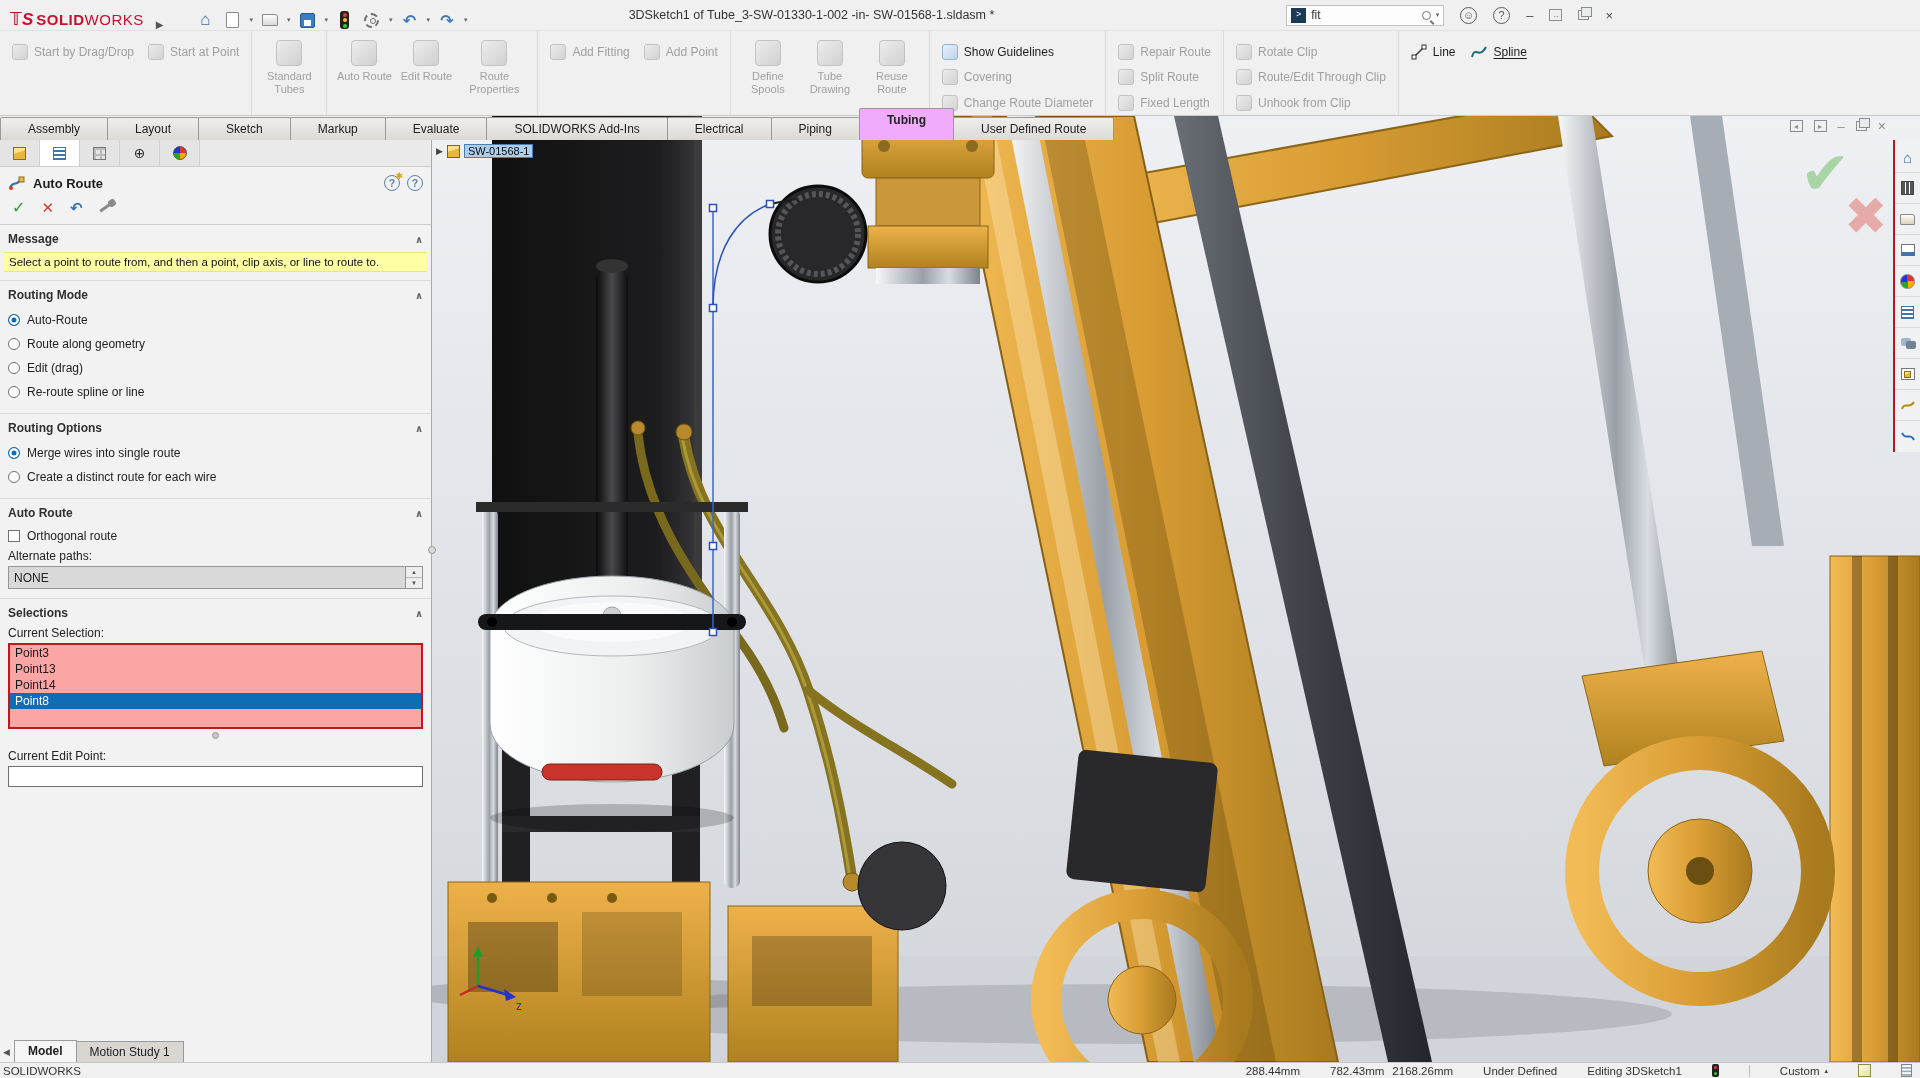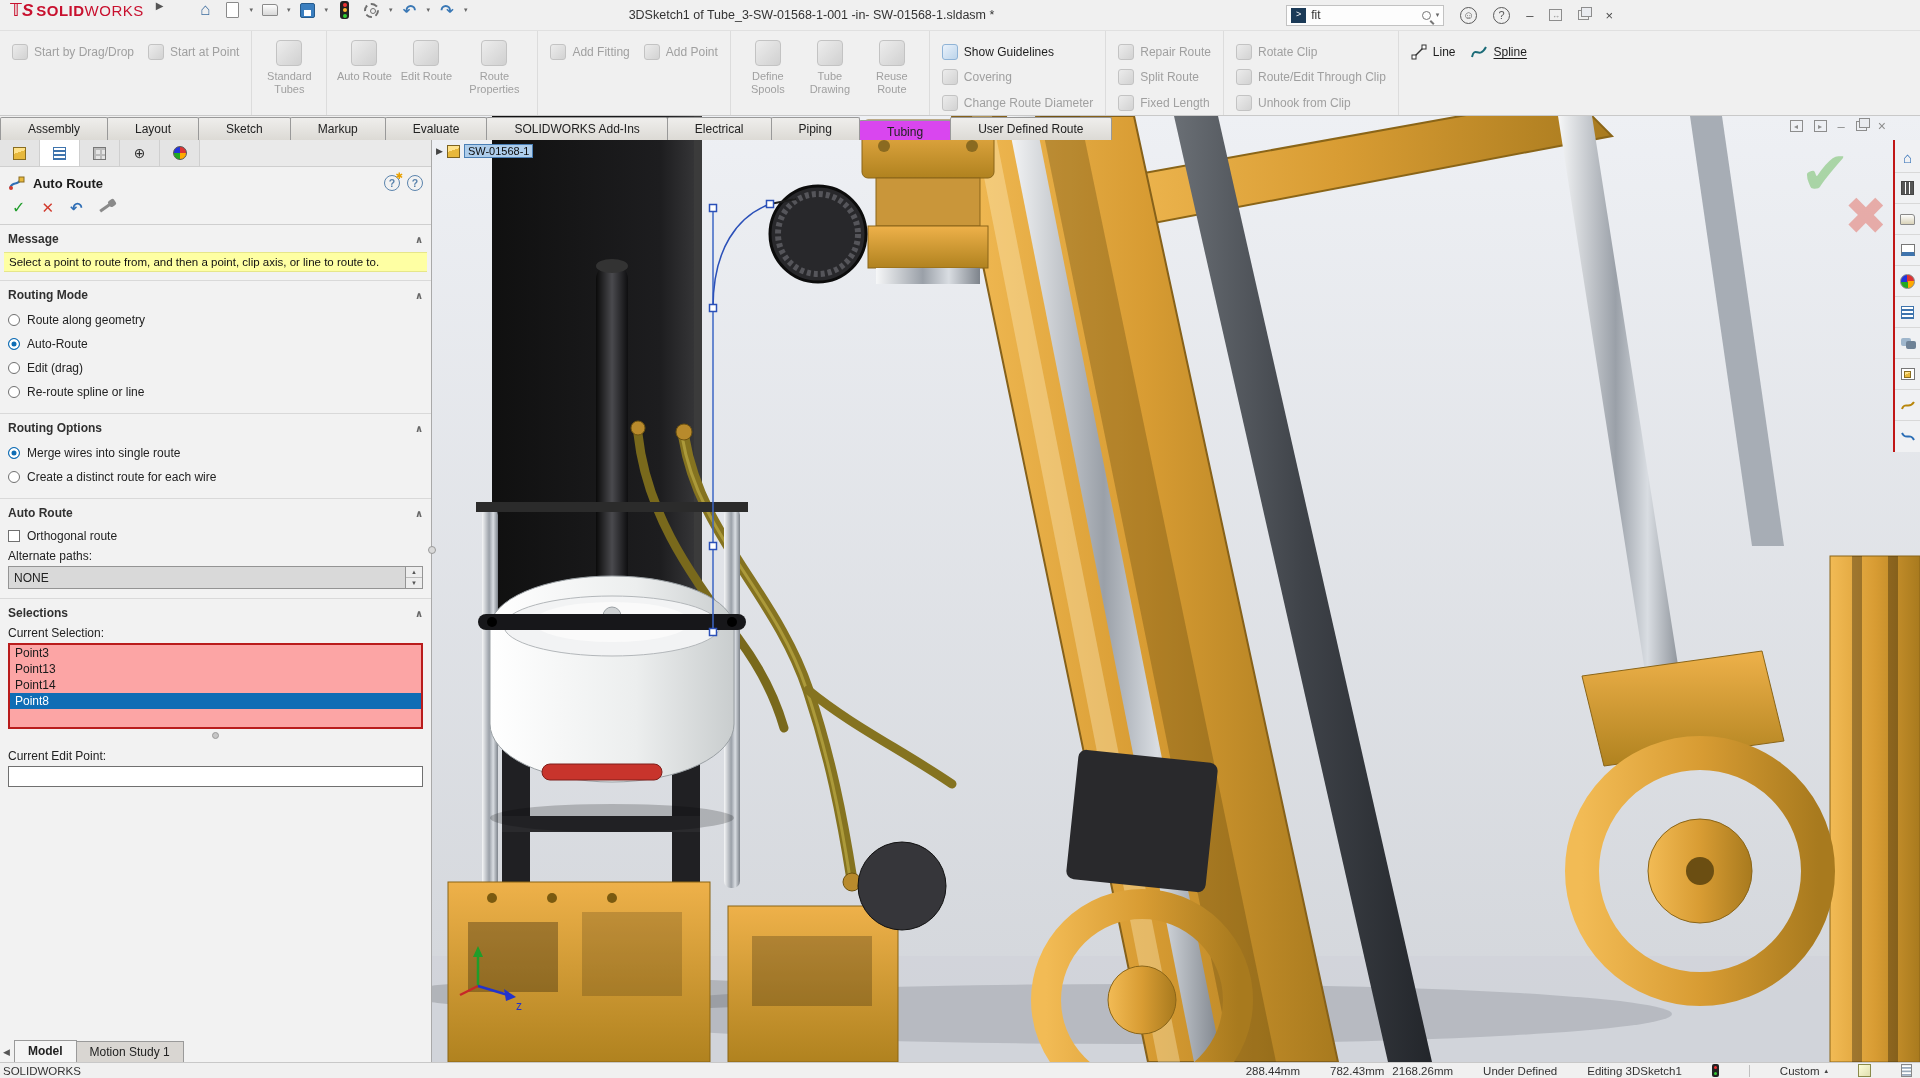--- a/index.html
+++ b/index.html
@@ -1,19 +1,19 @@
 <!DOCTYPE html>
 <html><head>
 <meta charset="utf-8">
 <style>
   * { margin:0; padding:0; box-sizing:border-box; }
   html,body { width:1920px; height:1078px; overflow:hidden; font-family:"Liberation Sans","DejaVu Sans",sans-serif; background:#f0f0f0; }
 
   
-  #titlebar { position:absolute; top:0; left:0; width:1623px; height:30px; background:#f0f0f0; display:flex; align-items:flex-start; }
+  #titlebar { position:absolute; top:0; left:0; width:1623px; height:30px; background:#f0f0f0; display:flex; align-items:flex-end; }
   .logo { display:flex; align-items:baseline; margin-left:10px; }
   .logo-glyph { color:#c8102e; font-weight:bold; font-style:italic; font-size:17px; margin-right:3px; }
   .logo-solid { color:#c8102e; font-weight:bold; font-size:15px; letter-spacing:.5px; }
   .logo-works { color:#c8102e; font-weight:normal; font-size:15px; letter-spacing:.5px; }
   .flyarrow { color:#555; font-size:10px; margin:0 14px 0 12px; }
   .qat { display:flex; align-items:center; gap:7px; margin-left:18px; }
   .caret { font-size:7px; color:#666; }
   .qicon { width:20px; height:20px; display:inline-flex; align-items:center; justify-content:center; }
   .home-g { color:#3d6c9e; font-size:17px; }
   .doc-new { width:13px; height:16px; background:#fff; border:1px solid #8a8a8a; border-radius:1px; }
@@ -46,21 +46,21 @@
   .sico.on { border-color:#8fb3d6; background:linear-gradient(135deg,#eaf2fb,#bcd4ea); }
   .bigbtn { width:62px; display:flex; flex-direction:column; align-items:center; padding-top:5px; font-size:11px; line-height:1.2; text-align:center; color:#a0a0a0; }
   .bico { width:26px; height:26px; border:1px solid #c3c3c3; border-radius:4px; background:linear-gradient(135deg,#ededed,#d0d0d0); margin-bottom:4px; }
   .line-ico { width:16px; height:16px; position:relative; flex:none; }
   .line-ico svg, .spline-ico svg { display:block; }
   .spline-ico { width:18px; height:16px; flex:none; }
 
   
   #tabstrip { position:absolute; top:116px; left:0; height:24px; display:flex; align-items:flex-end; z-index:5; }
   .ctab { padding:0 27px; height:23px; line-height:22px; font-size:12px; color:#222; background:linear-gradient(#efeeec,#dcdad5); border:1px solid #999; border-bottom:none; border-radius:2px 2px 0 0; margin-right:-1px; }
-  .ctab.active { background:#d946ef; font-weight:normal; height:20px; position:relative; z-index:2; }
+  .ctab.active { background:#f0abfc; font-weight:bold; height:32px; position:relative; z-index:2; }
 
   
   #panel { position:absolute; top:140px; left:0; width:432px; bottom:16px; background:#f2f2f2; border-right:1px solid #a9a9a9; font-size:12px; color:#222; }
   .ptabs { display:flex; height:27px; background:#eaeaea; border-bottom:1px solid #cfcfcf; }
   .ptab { width:40px; display:flex; align-items:center; justify-content:center; border-right:1px solid #cfcfcf; background:#e4e4e4; }
   .ptab.active { background:#fff; }
   .cube-ico { width:13px; height:13px; background:linear-gradient(160deg,#ffe28a 0 40%,#e7b83c 40%); border:1px solid #8a6d20; }
   .pm-ico { width:13px; height:13px; background:#fff; border:1px solid #3f74ad; background-image:linear-gradient(#3f74ad 2px, transparent 2px); background-size:100% 4px; background-position:0 2px; background-repeat:repeat-y; }
   .cfg-ico { width:13px; height:13px; border:1px solid #777; background:linear-gradient(#bbb 2px,transparent 2px),linear-gradient(90deg,#bbb 2px,transparent 2px); background-size:6px 6px; }
   .dx-ico { font-size:14px; color:#333; }
@@ -184,21 +184,21 @@
       <span class="caret">▾</span>
     <span class="qicon">
         <span class="undo-g">↶</span>
       </span>
       <span class="caret">▾</span>
     <span class="qicon">
         <span class="undo-g">↷</span>
       </span>
       <span class="caret">▾</span>
   </div>
-  <div id="doc-title">3DSketch1 of Tube_3-SW-01568-1-001 -in- SW-01568-1.sldasm *</div>
+  <div id="doc-title">3DSketch1 of Tube_3-SW-01330-1-002 -in- SW-01568-1.sldasm *</div>
   <div class="tb-right">
     <span class="searchbox">
       <span class="term">&gt;</span>
       <input value="fit" style="">
       <span class="mag"></span>
       <span class="caret">▾</span>
     </span>
     <span class="circ-ico">☺</span>
     <span class="circ-ico">?</span>
     <span class="win-g">–</span>
@@ -396,26 +396,26 @@
     <div class="msgbox">Select a point to route from, and then a point, clip axis, or line to route to.</div>
     <div style="height:8px"></div>
   </div>
 
   <div class="sect">
     <div class="sect-h">
         <span>Routing Mode</span>
         <span class="chev">∧</span>
       </div>
     <div class="optrow">
+        <span class="rdot on"></span>
+        <span>Auto-Route</span>
+      </div>
+    <div class="optrow">
         <span class="rdot"></span>
         <span>Route along geometry</span>
-      </div>
-    <div class="optrow">
-        <span class="rdot on"></span>
-        <span>Auto-Route</span>
       </div>
     <div class="optrow">
         <span class="rdot"></span>
         <span>Edit (drag)</span>
       </div>
     <div class="optrow">
         <span class="rdot"></span>
         <span>Re-route spline or line</span>
       </div>
   </div>

